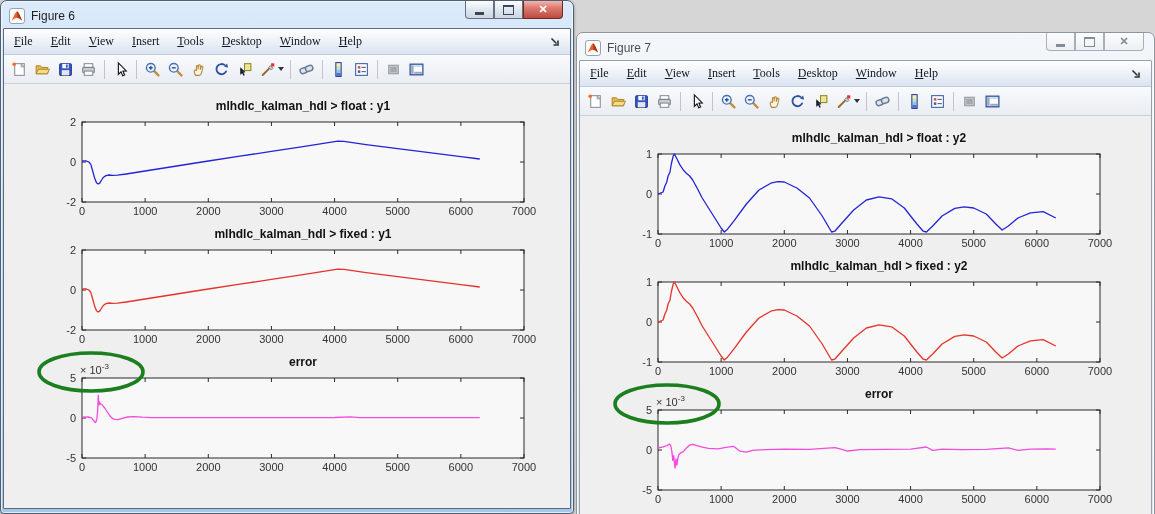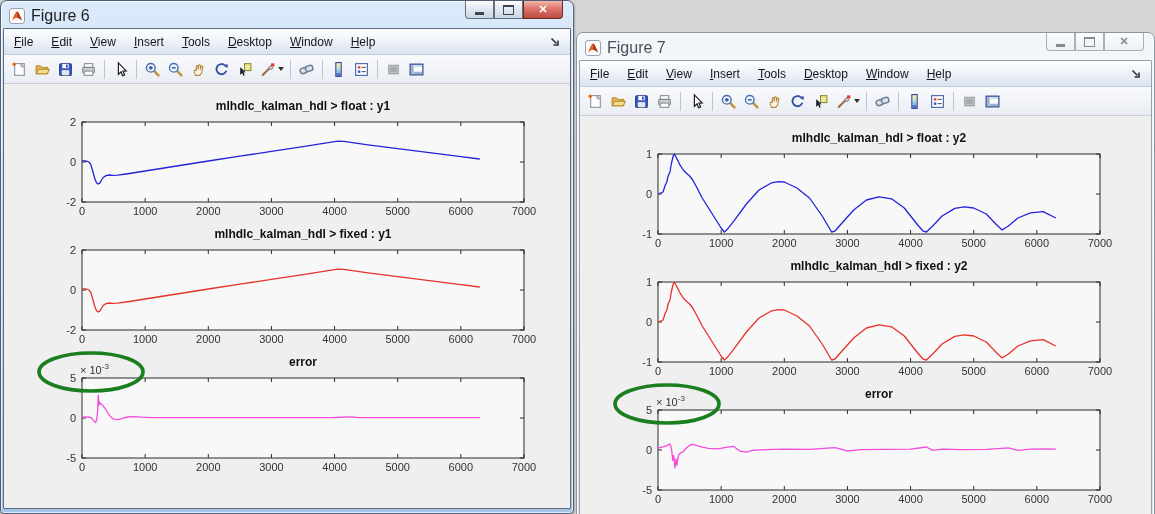--- a/index.html
+++ b/index.html
@@ -6,21 +6,21 @@
     font-family:"Liberation Sans",sans-serif;}
   .window{position:absolute;top:0;height:508px;border:1px solid #4E5F75;
     border-radius:7px 7px 4px 4px;padding:2px;box-sizing:content-box;}
   .window.w0{left:0;width:568px;}
   .window.w1{left:576px;width:573px;}
   .window.active{background:linear-gradient(180deg,#DCEBFB,#BDD8F3 35%,#A6C6E8);
     box-shadow:inset 0 0 0 1px rgba(255,255,255,.65),0 1px 3px rgba(0,0,0,.4);}
   .window.inactive{border-color:#8E959E;background:linear-gradient(180deg,#F3F6FA,#DFE4EB);
     box-shadow:inset 0 0 0 1px rgba(255,255,255,.8);margin-top:32px;}
   .titlebar{height:25px;display:flex;align-items:center;padding:0 6px;position:relative;}
-  .titlebar-title{font-size:16px;color:#1F1F1F;margin-left:6px;}
+  .titlebar-title{font-size:12px;color:#1F1F1F;margin-left:6px;}
   .inactive .titlebar-title{color:#4A4F57;}
   .app-icon{width:16px;height:16px;display:inline-block;}
   .win-controls{position:absolute;top:-2px;right:8px;display:flex;}
   .wbtn{width:29px;height:18px;display:flex;align-items:center;justify-content:center;
     border:1px solid #62707F;border-top:none;background:linear-gradient(180deg,#FDFDFD,#E3E9F1 45%,#CBD6E4);
     box-sizing:border-box;}
   .wbtn.first{border-radius:0 0 0 4px;}
   .wbtn.close{width:40px;border-radius:0 0 4px 0;
     background:linear-gradient(180deg,#F2B6AE,#DD7A70 40%,#BC4A40 55%,#A93arargb);
     background:linear-gradient(180deg,#F2B6AE,#DD7A70 40%,#BC4A40);border-color:#6E2B26;color:#fff;}
@@ -28,21 +28,21 @@
   .inactive .wbtn.close{color:#838B97;}
   .glyph-min{width:9px;height:3px;background:#3A4654;margin-top:8px;}
   .inactive .glyph-min{background:#838B97;}
   .glyph-max{width:9px;height:7px;border:1px solid #3A4654;border-top-width:2px;}
   .inactive .glyph-max{border-color:#838B97;}
   .glyph-close{font-size:11px;font-weight:bold;line-height:1;}
   .inner{border:1px solid #5E6B7C;background:#EFEFEF;height:479px;display:flex;flex-direction:column;
     border-radius:1px;overflow:hidden;}
   .inactive .inner{border-color:#97A0AB;}
   .menubar{height:25px;flex:0 0 25px;background:linear-gradient(180deg,#FEFEFE,#EBF0F8 55%,#DAE3F1);
-    border-bottom:1px solid #C4CBD8;display:flex;align-items:center;padding:0 10px;position:relative;}
+    border-bottom:1px solid #C4CBD8;display:flex;align-items:center;padding:0 10px;position:relative;font-family:Liberation Serif, serif;}
   .menu-item{font-size:12px;color:#15151E;margin-right:18px;cursor:default;}
   .menu-item u{text-decoration:underline;}
   .dock-arrow{position:absolute;right:9px;top:5px;width:12px;height:12px;}
   .toolbar{height:28px;flex:0 0 28px;background:linear-gradient(180deg,#F9FAFC,#E9EDF3);
     border-bottom:1px solid #CBD0D8;display:flex;align-items:center;padding:0 4px;}
   .tbtn{width:23px;height:23px;display:flex;align-items:center;justify-content:center;border-radius:2px;}
   .tbtn.wide{width:30px;}
   .tsep{width:1px;height:19px;background:#BFC5CE;margin:0 4px;}
   .caret{width:0;height:0;border-left:3px solid transparent;border-right:3px solid transparent;
     border-top:4px solid #333;margin-left:2px;}

